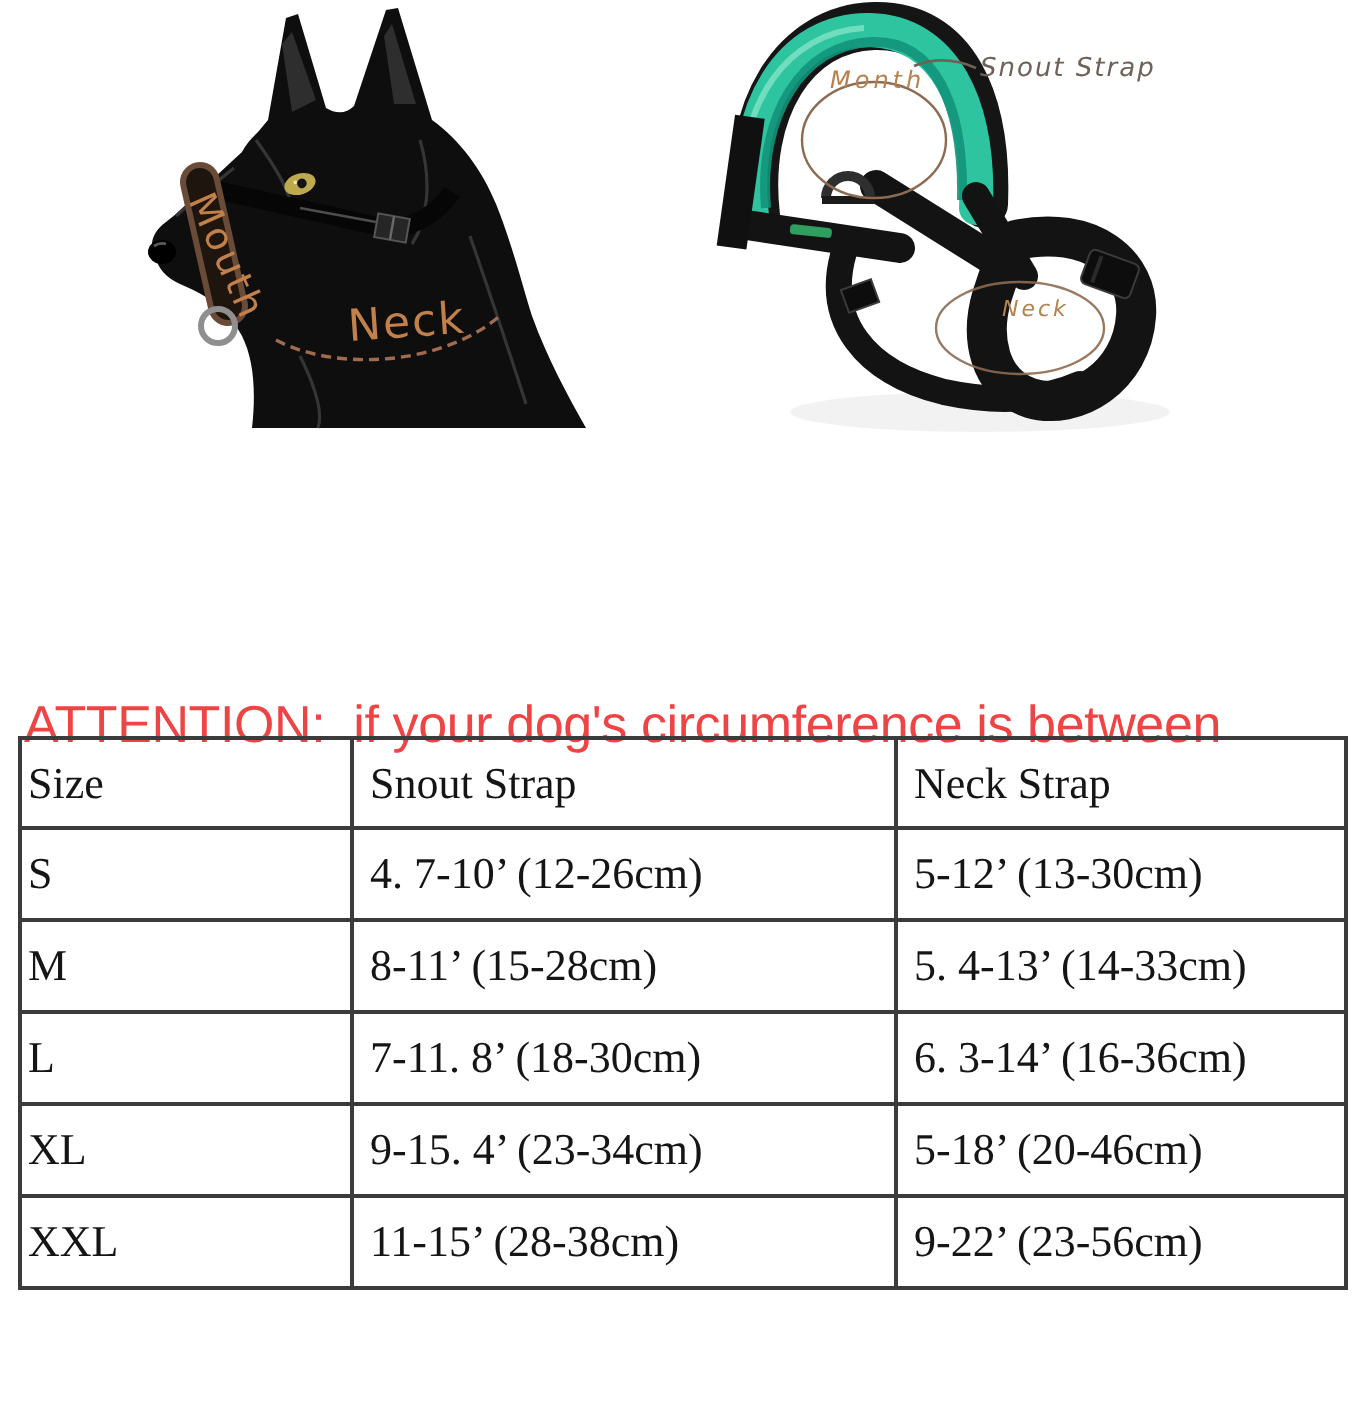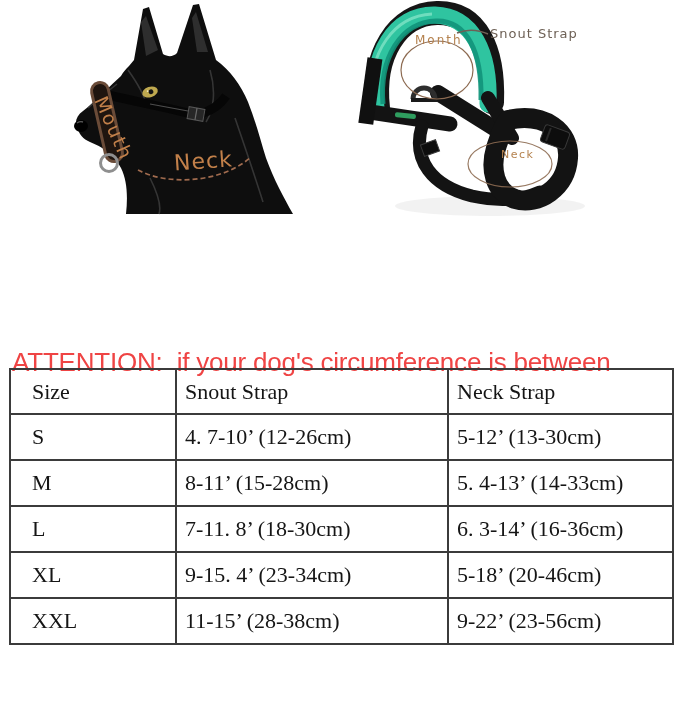--- a/index.html
+++ b/index.html
@@ -1,21 +1,21 @@
 <!DOCTYPE html>
 <html><head>
 <meta charset="utf-8">
 <style>
   html,body{margin:0;padding:0;background:#ffffff;}
   body{width:679px;height:703px;font-family:"Liberation Sans",sans-serif;}
   .stage{position:relative;width:679px;height:703px;background:#ffffff;overflow:hidden;}
 
   .photo{position:absolute;top:0;height:238px;}
   .dog-photo{left:10px;width:325px;}
-  .product-photo{left:340px;width:339px;}
+  .product-photo{left:340px;width:339px;font-style:italic;}
   .photo svg{display:block;width:100%;height:100%;}
 
   .attention{
     position:absolute;left:12px;top:252px;width:662px;
     font-size:26px;line-height:44px;letter-spacing:-0.2px;
     color:#ef4444;white-space:pre;
   }
 
   .size-table{
     position:absolute;left:9px;top:368px;width:663px;
@@ -25,21 +25,21 @@
   }
   .size-table col.c1{width:166px;}
   .size-table col.c2{width:272px;}
   .size-table col.c3{width:225px;}
   .size-table th,.size-table td{
     border:2px solid #3b3b3b;font-weight:normal;text-align:left;
     vertical-align:middle;height:44px;padding:0 4px 0 8px;
     white-space:nowrap;overflow:hidden;
   }
   .size-table thead th{height:43px;}
-  .size-table th:first-child,.size-table td:first-child{padding-left:21px;}
+  .size-table th:first-child,.size-table td:first-child{padding-left:3px;}
 
   svg text{font-family:"DejaVu Sans",sans-serif;}
 </style>
 </head>
 <body>
 
 <div class="stage">
 
   <div class="photo dog-photo">
     <svg viewBox="10 0 325 238">

